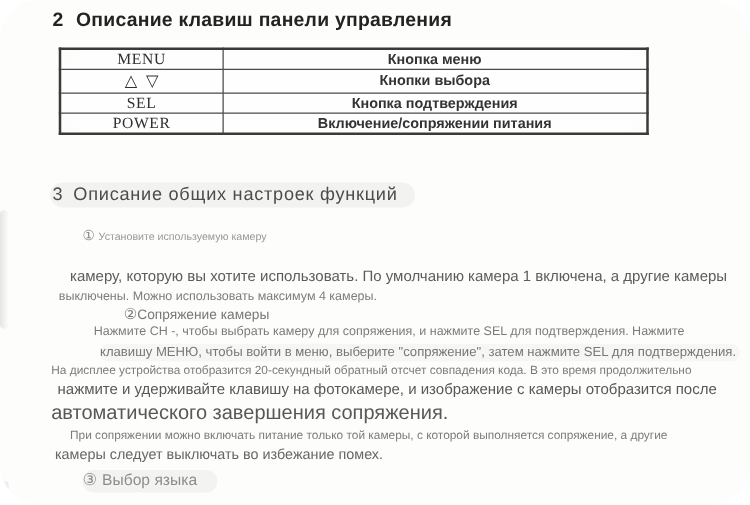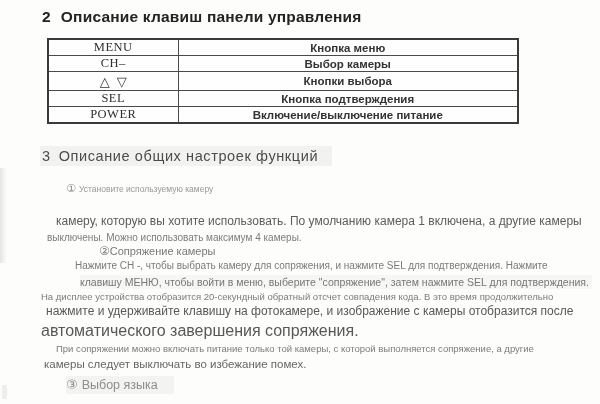--- a/index.html
+++ b/index.html
@@ -1,15 +1,15 @@
 <!DOCTYPE html>
 <html><head>
 <meta charset="utf-8">
 <style>
-  * { margin: 0; padding: 0; box-sizing: border-box; }
+  * { margin: 0; padding: 0; box-sizing: border-box; border-radius: 32px; }
   html, body { width: 600px; height: 404px; }
   body {
     font-family: "Liberation Sans", sans-serif;
     background: #ffffff;
   }
   .page {
     position: relative;
     width: 600px;
     height: 404px;
     background: #fdfdfc;
@@ -109,36 +109,32 @@
     <span class="h-num">2</span><span>Описание клавиш панели управления</span>
   </div>
 
   <table class="key-table">
     <tbody>
       <tr>
         <td class="col-key cell-key">MENU</td>
         <td class="cell-desc">Кнопка меню</td>
       </tr>
       <tr>
-        <td class="col-key cell-key">CH–</td>
-        <td class="cell-desc">Выбор камеры</td>
-      </tr>
-      <tr>
         <td class="col-key">
           <span class="tri tri-up">△</span><span class="tri">▽</span>
         </td>
         <td class="cell-desc">Кнопки выбора</td>
       </tr>
       <tr>
         <td class="col-key cell-key">SEL</td>
         <td class="cell-desc">Кнопка подтверждения</td>
       </tr>
       <tr>
         <td class="col-key cell-key">POWER</td>
-        <td class="cell-desc">Включение/выключение питание</td>
+        <td class="cell-desc">Включение/сопряжении питания</td>
       </tr>
     </tbody>
   </table>
 
   <div class="h-sec3">
     <span class="h-num">3</span><span>Описание общих настроек функций</span>
   </div>
 
   <div class="line step1">
     <span class="circled">①</span><span>Установите используемую камеру</span>

